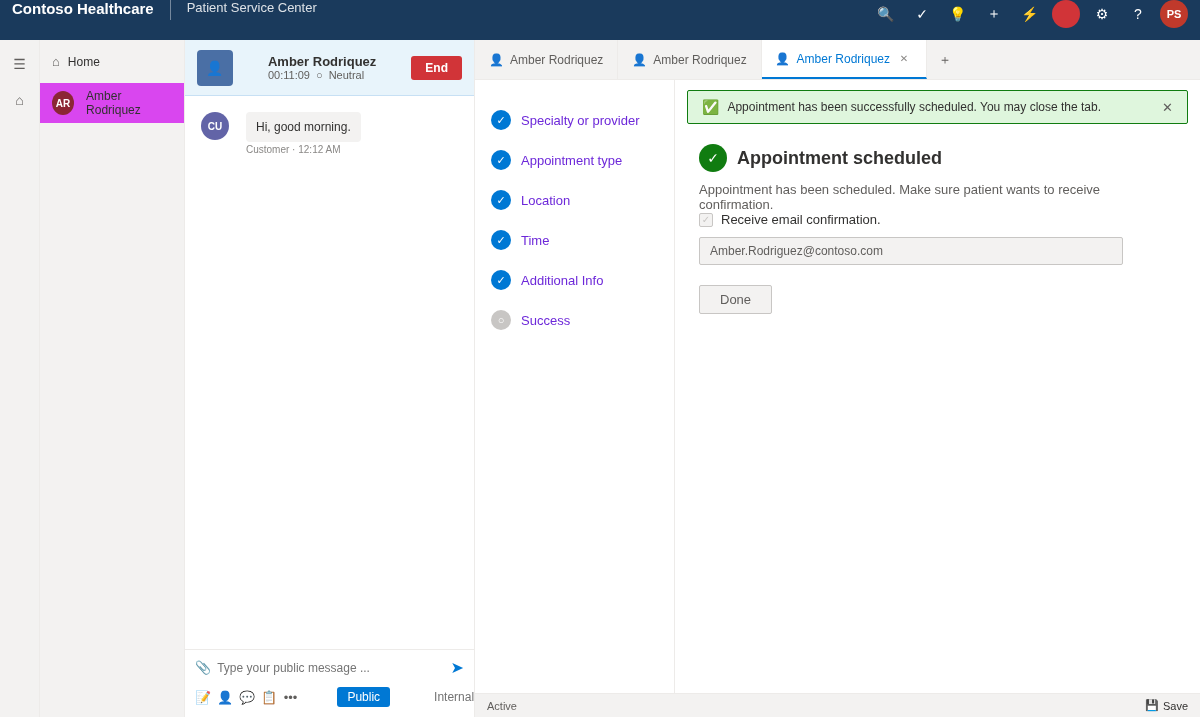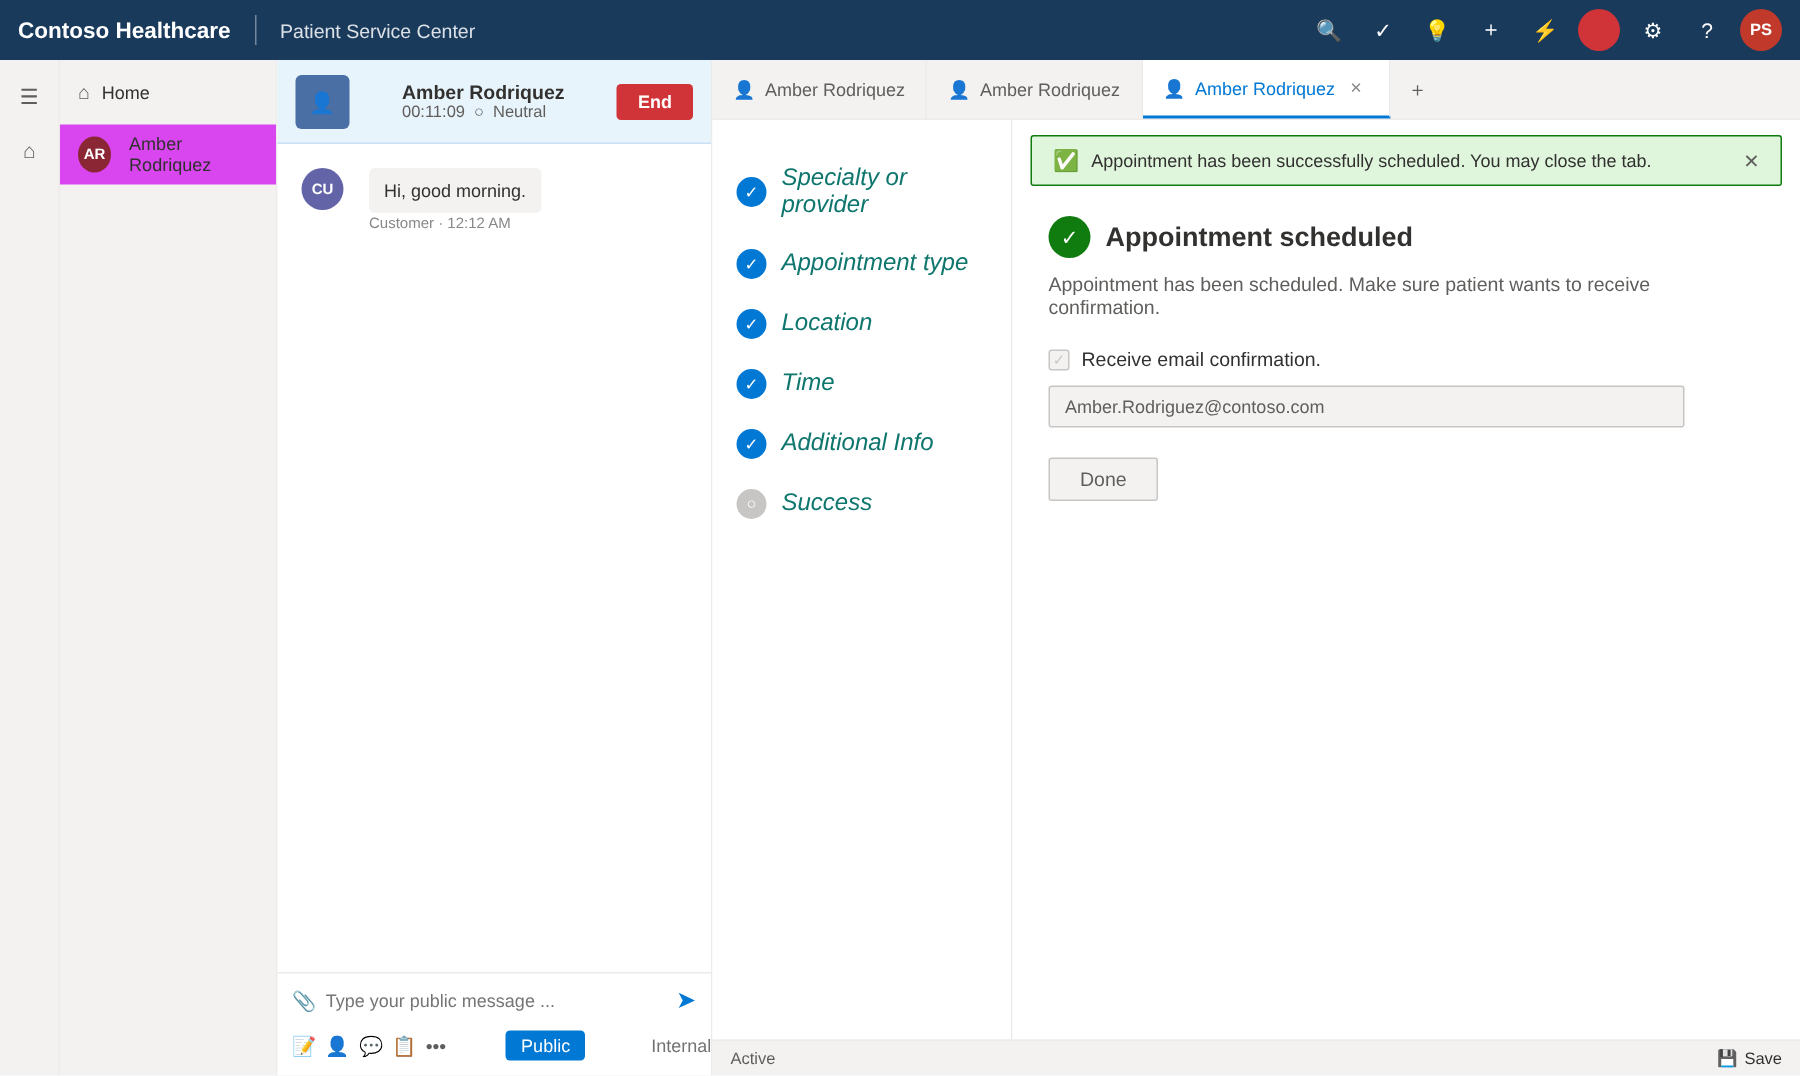--- a/index.html
+++ b/index.html
@@ -3,21 +3,21 @@
   <meta charset="utf-8">
   <style>
     * { box-sizing: border-box; margin: 0; padding: 0; }
     body { font-family: 'Segoe UI', Arial, sans-serif; font-size: 13px; background: #f3f2f1; overflow: hidden; width: 1200px; height: 717px; }
 
     
     .topbar {
       height: 40px;
       background: #1a3a5c;
       display: flex;
-      align-items: center;
+      align-items: flex-start;
       padding: 0 12px;
       gap: 8px;
       color: white;
     }
     .topbar-brand {
       font-size: 15px;
       font-weight: 600;
       color: white;
       white-space: nowrap;
     }
@@ -268,21 +268,21 @@
       padding: 10px 16px;
       cursor: pointer;
     }
     .step-icon {
       width: 20px; height: 20px; border-radius: 50%;
       display: flex; align-items: center; justify-content: center;
       font-size: 11px; flex-shrink: 0;
     }
     .step-done { background: #0078d4; color: white; }
     .step-pending { background: #c8c6c4; color: white; }
-    .step-label { font-size: 16px; color: #0f766e; font-style: italic; }
+    .step-label { font-size: 13px; color: #6d28d9; }
 
     
     .main-content {
       flex: 1;
       display: flex;
       flex-direction: column;
       background: white;
       overflow-y: auto;
     }
 
@@ -312,21 +312,21 @@
       display: flex; align-items: center; gap: 10px;
       margin-bottom: 10px;
     }
     .appt-title-icon {
       width: 28px; height: 28px; border-radius: 50%;
       background: #107c10; color: white;
       display: flex; align-items: center; justify-content: center;
       font-size: 14px;
     }
     .appt-title { font-size: 18px; font-weight: 600; color: #323130; }
-    .appt-subtitle { font-size: 13px; color: #605e5c; margin-bottom: 20px; }
+    .appt-subtitle { font-size: 13px; color: #605e5c; }
 
     .email-confirm-row {
       display: flex; align-items: center; gap: 8px; margin-bottom: 10px;
     }
     .email-confirm-check {
       width: 14px; height: 14px;
       border: 1px solid #c8c6c4;
       border-radius: 2px;
       background: #f3f2f1;
       display: flex; align-items: center; justify-content: center;

